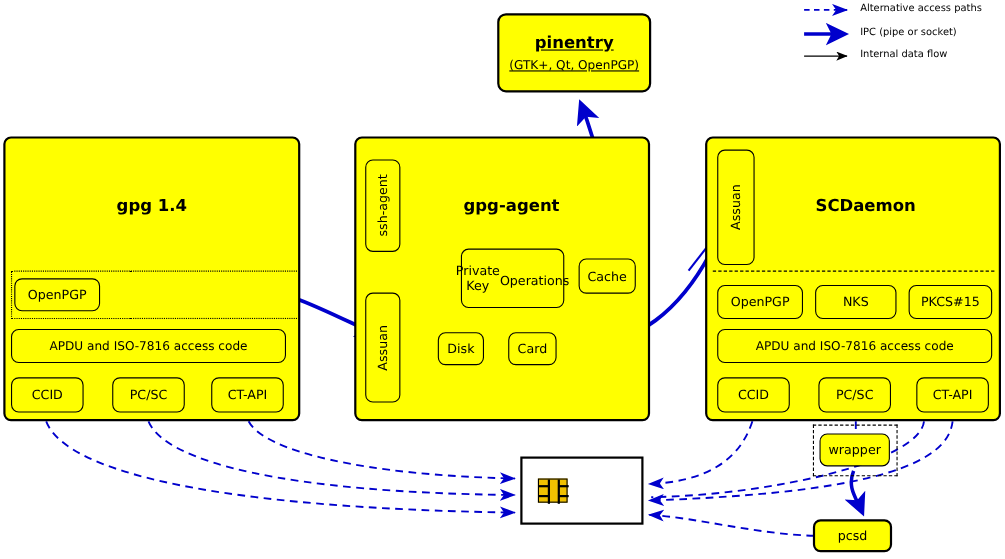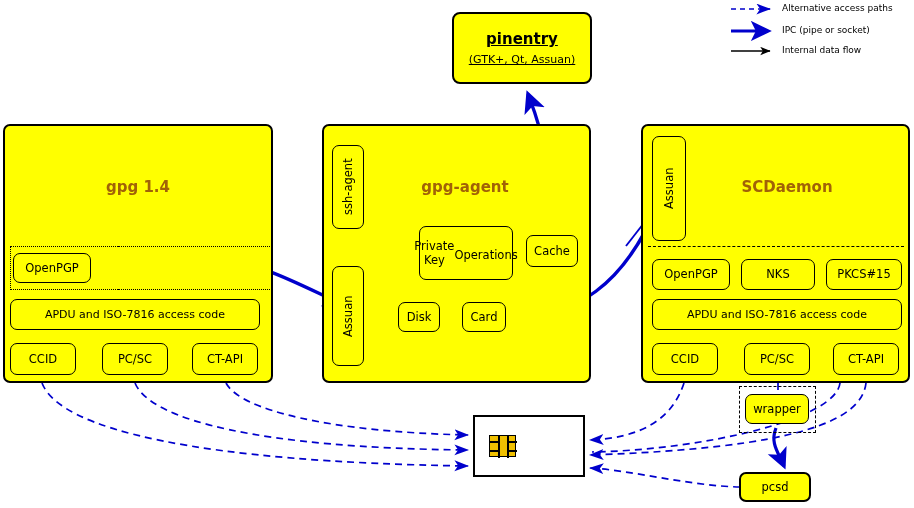--- a/index.html
+++ b/index.html
@@ -1,21 +1,21 @@
 <!DOCTYPE html>
 <html><head>
 <meta charset="utf-8">
 <style>
   html,body{margin:0;padding:0;background:#ffffff;}
   body{font-family:"DejaVu Sans","Liberation Sans",sans-serif;}
   #stage{position:relative;width:914px;height:508px;background:#ffffff;overflow:hidden;}
   svg#wires{position:absolute;left:0;top:0;width:914px;height:508px;pointer-events:none;}
 
   .bigbox{position:absolute;background:#ffff00;border:2px solid #000;border-radius:7px;box-sizing:border-box;}
-  .bigtitle{position:absolute;font-weight:bold;font-size:15px;color:#a16207;text-align:center;white-space:nowrap;}
+  .bigtitle{position:absolute;font-weight:bold;font-size:15px;color:#000000;text-align:center;white-space:nowrap;}
 
   .node{position:absolute;background:#ffff00;border:1.6px solid #000;border-radius:7px;box-sizing:border-box;
         display:flex;align-items:center;justify-content:center;text-align:center;
         font-size:11.5px;color:#000;line-height:1.25;}
   .node.vert{writing-mode:vertical-rl;transform:rotate(180deg);}
 
   .pin{position:absolute;background:#ffff00;border:2.2px solid #000;border-radius:8px;box-sizing:border-box;
        display:flex;flex-direction:column;align-items:center;justify-content:center;text-decoration:underline;}
   .pin .t1{font-weight:bold;font-size:15px;}
   .pin .t2{font-size:11px;margin-top:5px;}
@@ -98,21 +98,21 @@
 
     <path d="M840,383 C836,420 700,450 592,452" stroke="#0000cc" stroke-width="1.7" fill="none" stroke-dasharray="7,5"></path>
   </svg>
 
   <div class="legend" style="left:782px;top:3px;">Alternative access paths</div>
   <div class="legend" style="left:782px;top:25px;">IPC (pipe or socket)</div>
   <div class="legend" style="left:782px;top:45px;">Internal data flow</div>
 
   <div class="pin" style="left:452px;top:12px;width:140px;height:72px;">
     <div class="t1">pinentry</div>
-    <div class="t2">(GTK+, Qt, Assuan)</div>
+    <div class="t2">(GTK+, Qt, OpenPGP)</div>
   </div>
 
   <div class="bigbox" style="left:3px;top:124px;width:270px;height:259px;">
   </div>
   <div class="bigtitle" style="left:3px;top:178px;width:270px;">gpg 1.4</div>
 
   <div class="dotregion" style="left:10px;top:246px;width:110px;height:44px;border-right:none;"></div>
   <div class="hdash" style="left:118px;top:246px;width:152px;border-top-style:dotted;"></div>
   <div class="hdash" style="left:118px;top:289px;width:152px;border-top-style:dotted;"></div>
 

